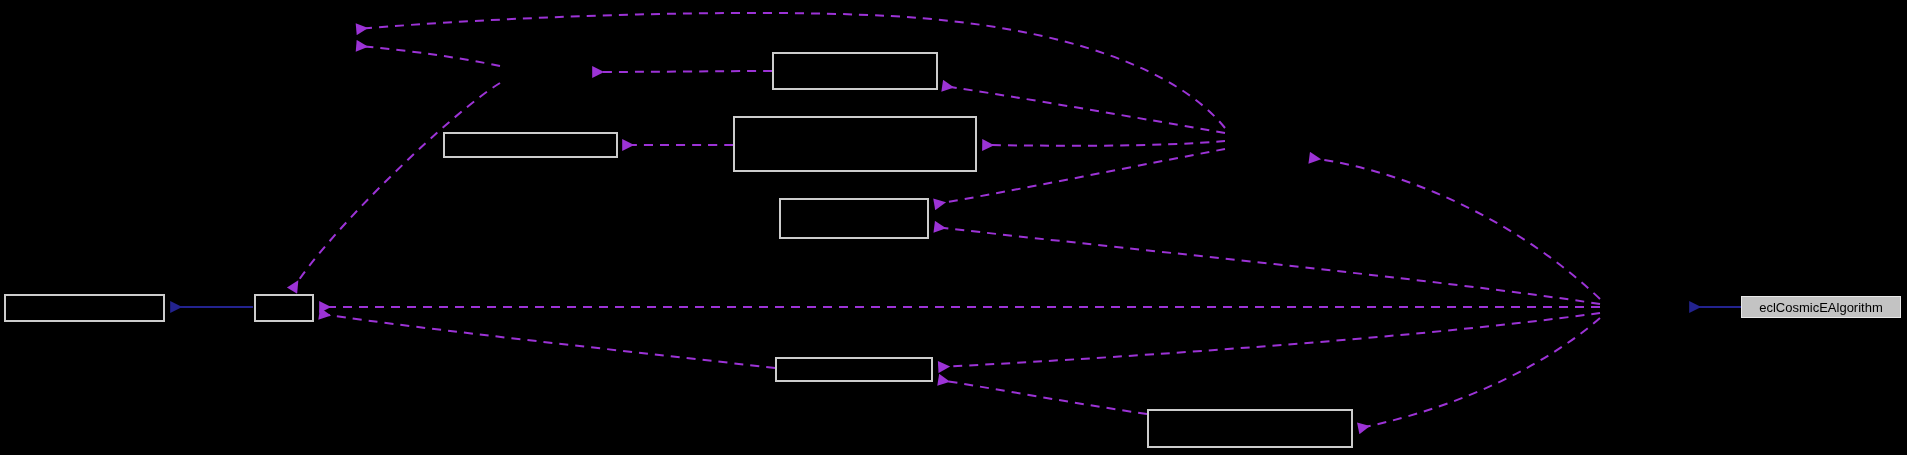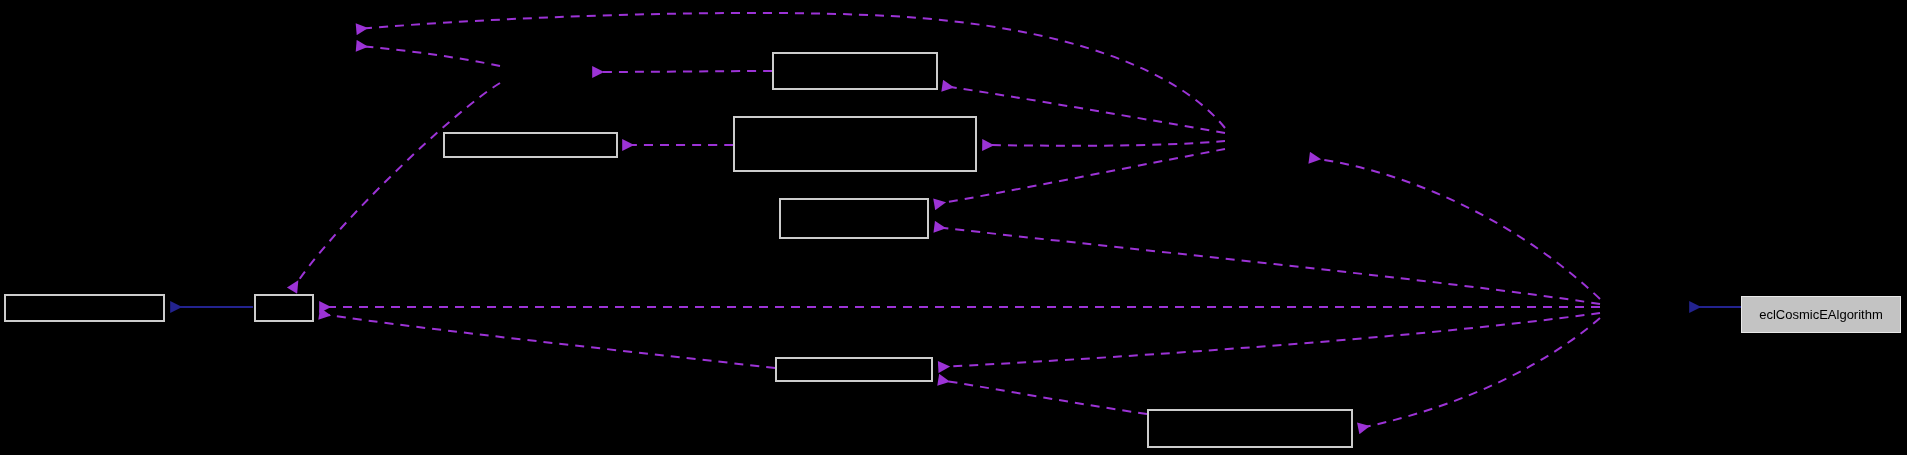--- a/index.html
+++ b/index.html
@@ -45,13 +45,13 @@
 </svg>
 
 <div class="node" style="left: 772px; top: 52px; width: 166px; height: 38px;"></div>
 <div class="node" style="left: 733px; top: 116px; width: 244px; height: 56px;"></div>
 <div class="node" style="left: 443px; top: 132px; width: 175px; height: 26px;"></div>
 <div class="node" style="left: 779px; top: 198px; width: 150px; height: 41px;"></div>
 <div class="node" style="left: 4px; top: 294px; width: 161px; height: 28px;"></div>
 <div class="node" style="left: 254px; top: 294px; width: 60px; height: 28px;"></div>
 <div class="node" style="left: 775px; top: 357px; width: 158px; height: 25px;"></div>
 <div class="node" style="left: 1147px; top: 409px; width: 206px; height: 39px;"></div>
-<div class="node filled" style="left: 1741px; top: 296px; width: 160px; height: 37px; background: rgb(195, 195, 195);">eclCosmicEAlgorithm</div>
+<div class="node filled" style="left: 1741px; top: 296px; width: 160px; height: 22px; background: rgb(195, 195, 195);">eclCosmicEAlgorithm</div>
 
 </body></html>

